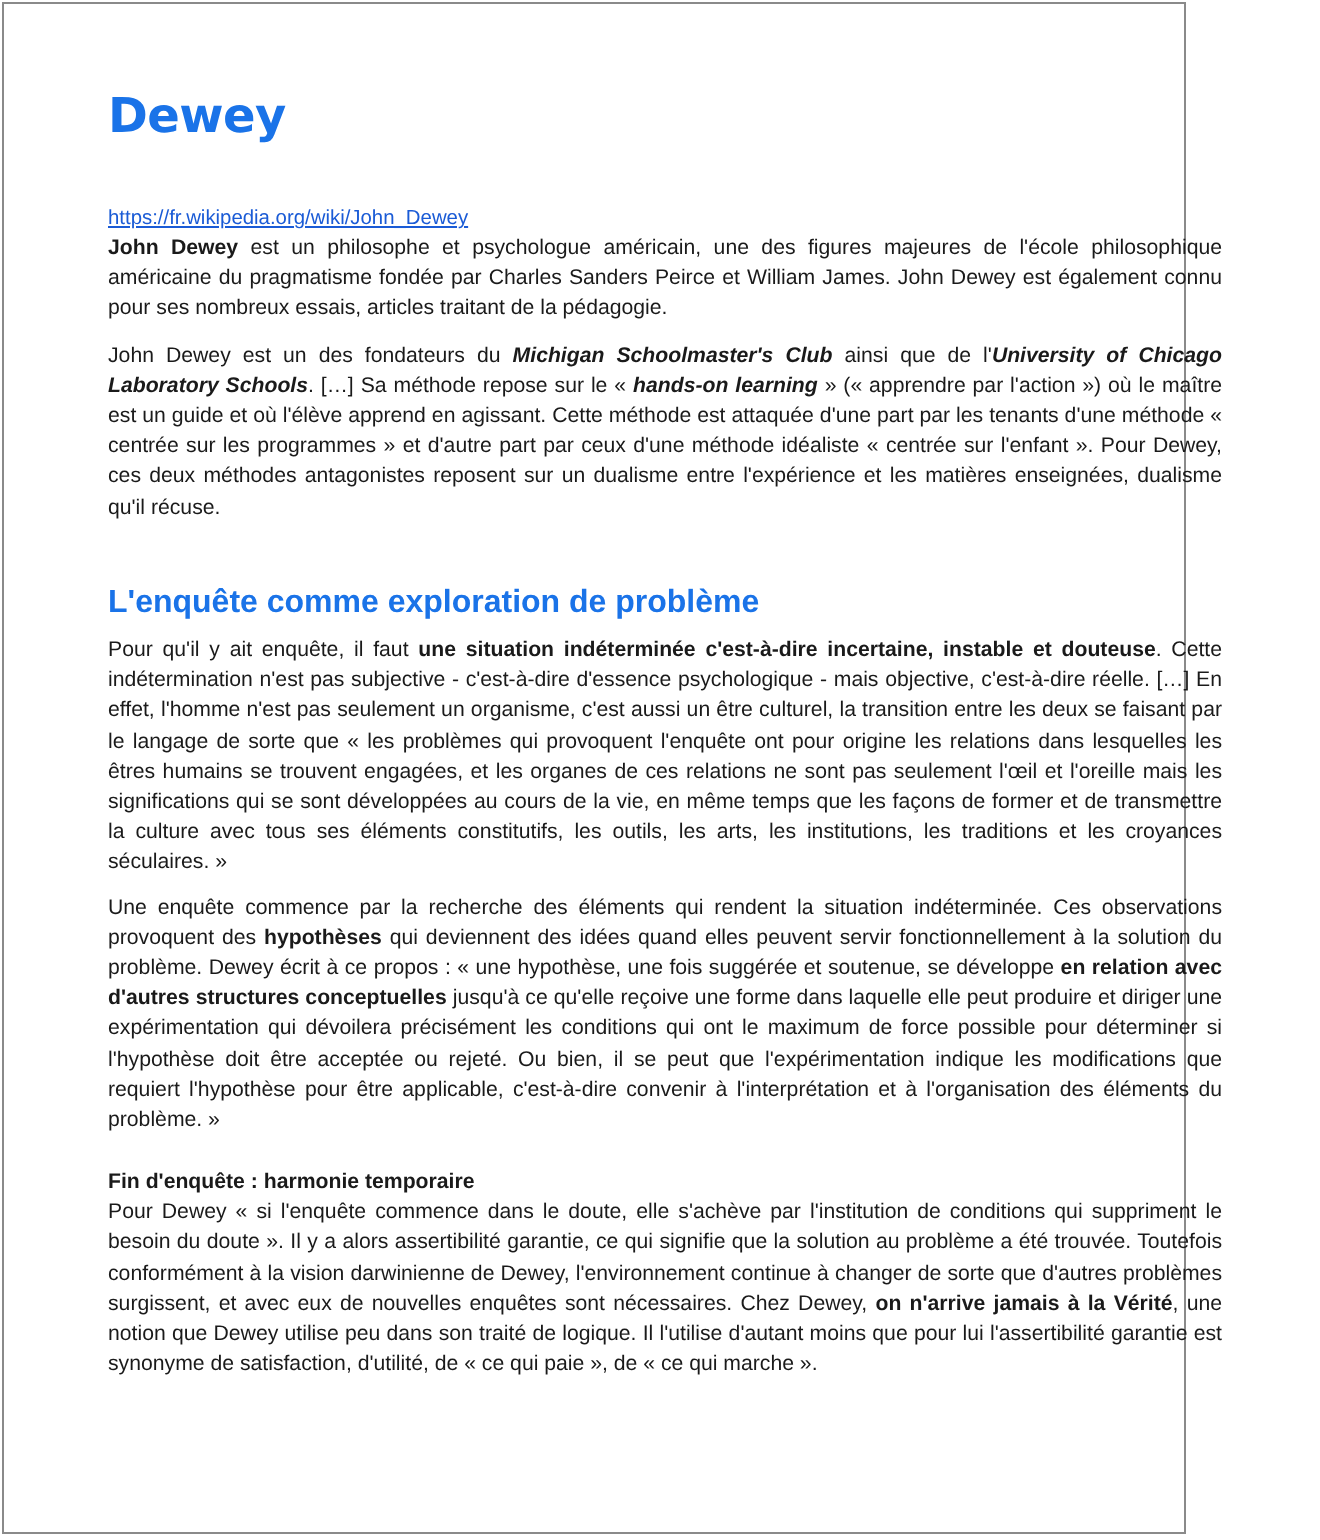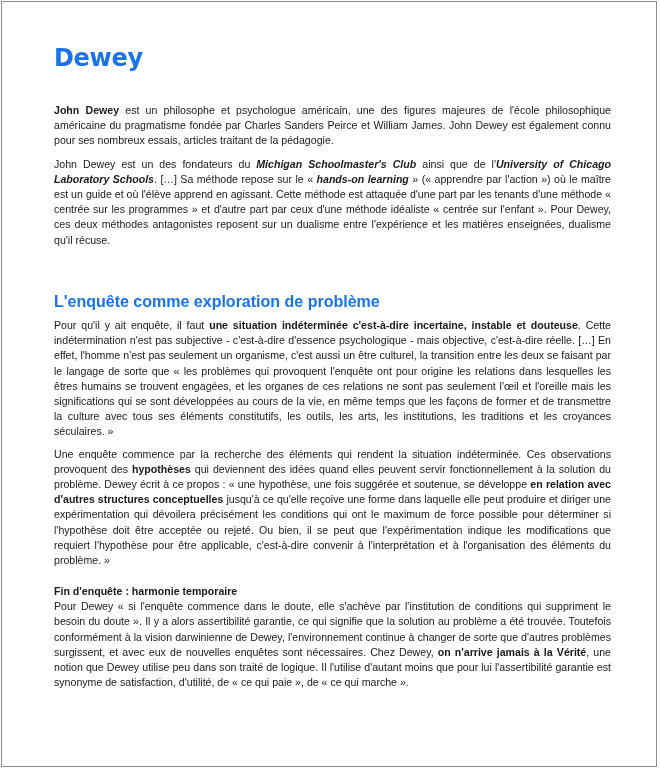--- a/index.html
+++ b/index.html
@@ -1,19 +1,19 @@
 <!DOCTYPE html>
 <html><head>
 <meta charset="utf-8">
 <style>
   html, body { margin: 0; padding: 0; background: #ffffff; }
   body { width: 660px; height: 770px; overflow: hidden; }
   .page {
     position: absolute; left: 1px; top: 1px;
-    width: 656px; height: 766px;
+    width: 592px; height: 766px;
     border: 1px solid #8a8a8a;
     background: #ffffff;
     box-sizing: border-box;
   }
   .content {
     position: absolute; left: 52px; top: 0; width: 557px;
     font-family: "Liberation Sans", sans-serif;
     font-size: 10.6px; line-height: 15.2px; color: #1a1a1a;
   }
   h1 {
@@ -38,20 +38,21 @@
 </style>
 </head>
 <body>
 
 <div class="page">
   <div class="content">
 
     <h1>Dewey</h1>
 
     <div class="block" style="top:101px;">
+      <a class="link">https://fr.wikipedia.org/wiki/John_Dewey</a>
       <p><b>John Dewey</b><span> est un philosophe et psychologue américain, une des figures majeures de l'école philosophique américaine du pragmatisme fondée par Charles Sanders Peirce et William James. John Dewey est également connu pour ses nombreux essais, articles traitant de la pédagogie.</span></p>
       <p style="margin-top:8px;"><span>John Dewey est un des fondateurs du </span><i>Michigan Schoolmaster's Club</i><span> ainsi que de l'</span><i>University of Chicago Laboratory Schools</i><span>. […] Sa méthode repose sur le « </span><b><i>hands-on learning</i></b><span> » (« apprendre par l'action ») où le maître est un guide et où l'élève apprend en agissant. Cette méthode est attaquée d'une part par les tenants d'une méthode « centrée sur les programmes » et d'autre part par ceux d'une méthode idéaliste « centrée sur l'enfant ». Pour Dewey, ces deux méthodes antagonistes reposent sur un dualisme entre l'expérience et les matières enseignées, dualisme qu'il récuse.</span></p>
     </div>
 
     <div class="block" style="top:292px;">
       <span class="section-title">L'enquête comme exploration de problème</span>
 
       <div style="margin-top:8px;">
         <p><span>Pour qu'il y ait enquête, il faut </span><b>une situation indéterminée c'est-à-dire incertaine, instable et douteuse</b><span>. Cette indétermination n'est pas subjective - c'est-à-dire d'essence psychologique - mais objective, c'est-à-dire réelle. […] En effet, l'homme n'est pas seulement un organisme, c'est aussi un être culturel, la transition entre les deux se faisant par le langage de sorte que « les problèmes qui provoquent l'enquête ont pour origine les relations dans lesquelles les êtres humains se trouvent engagées, et les organes de ces relations ne sont pas seulement l'œil et l'oreille mais les significations qui se sont développées au cours de la vie, en même temps que les façons de former et de transmettre la culture avec tous ses éléments constitutifs, les outils, les arts, les institutions, les traditions et les croyances séculaires. »</span></p>
       </div>

